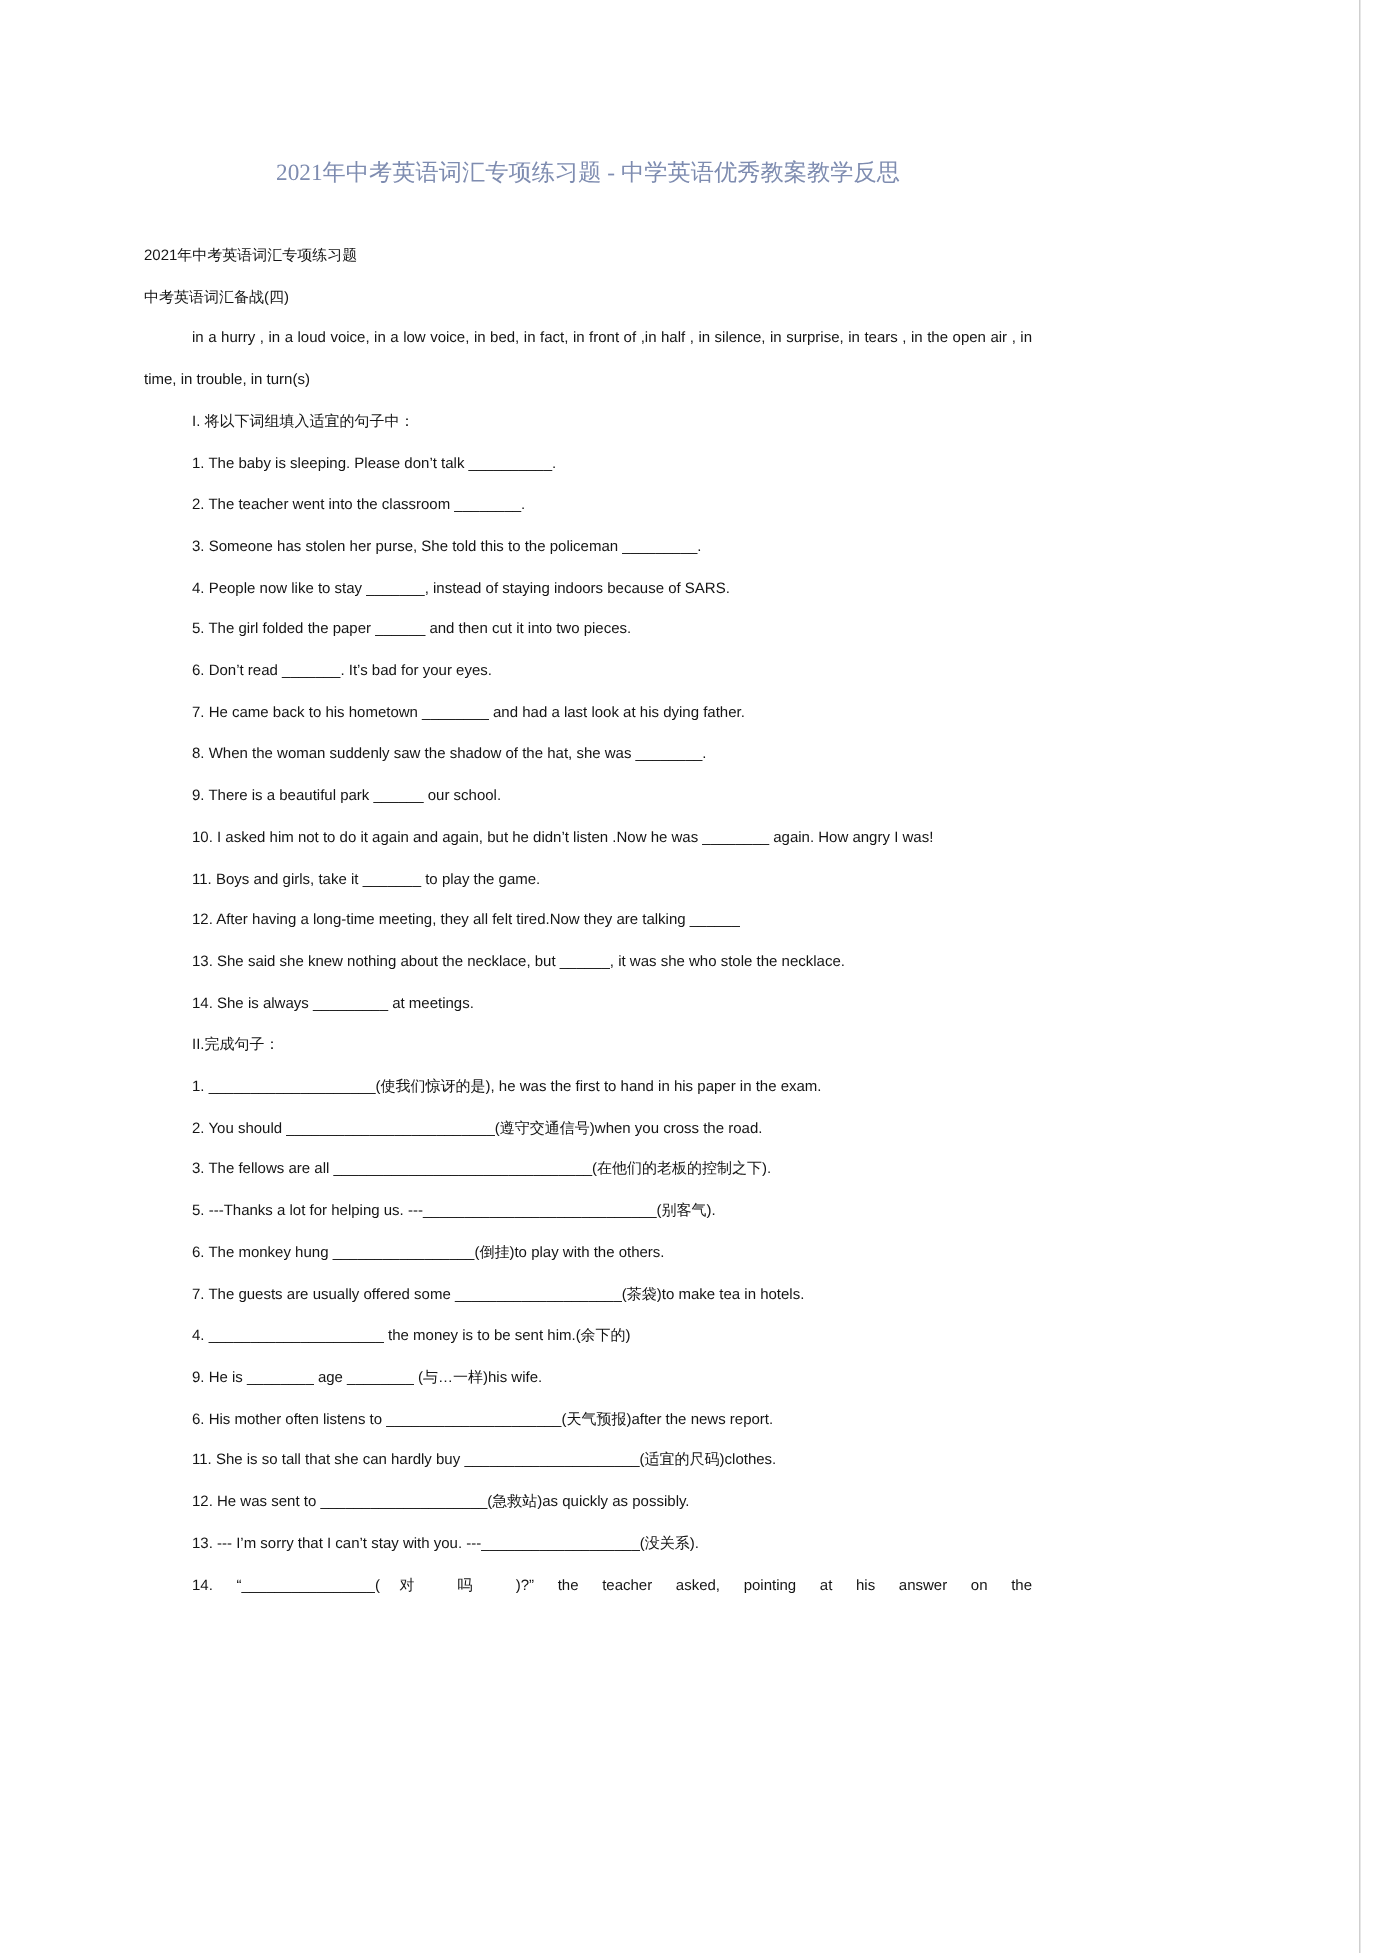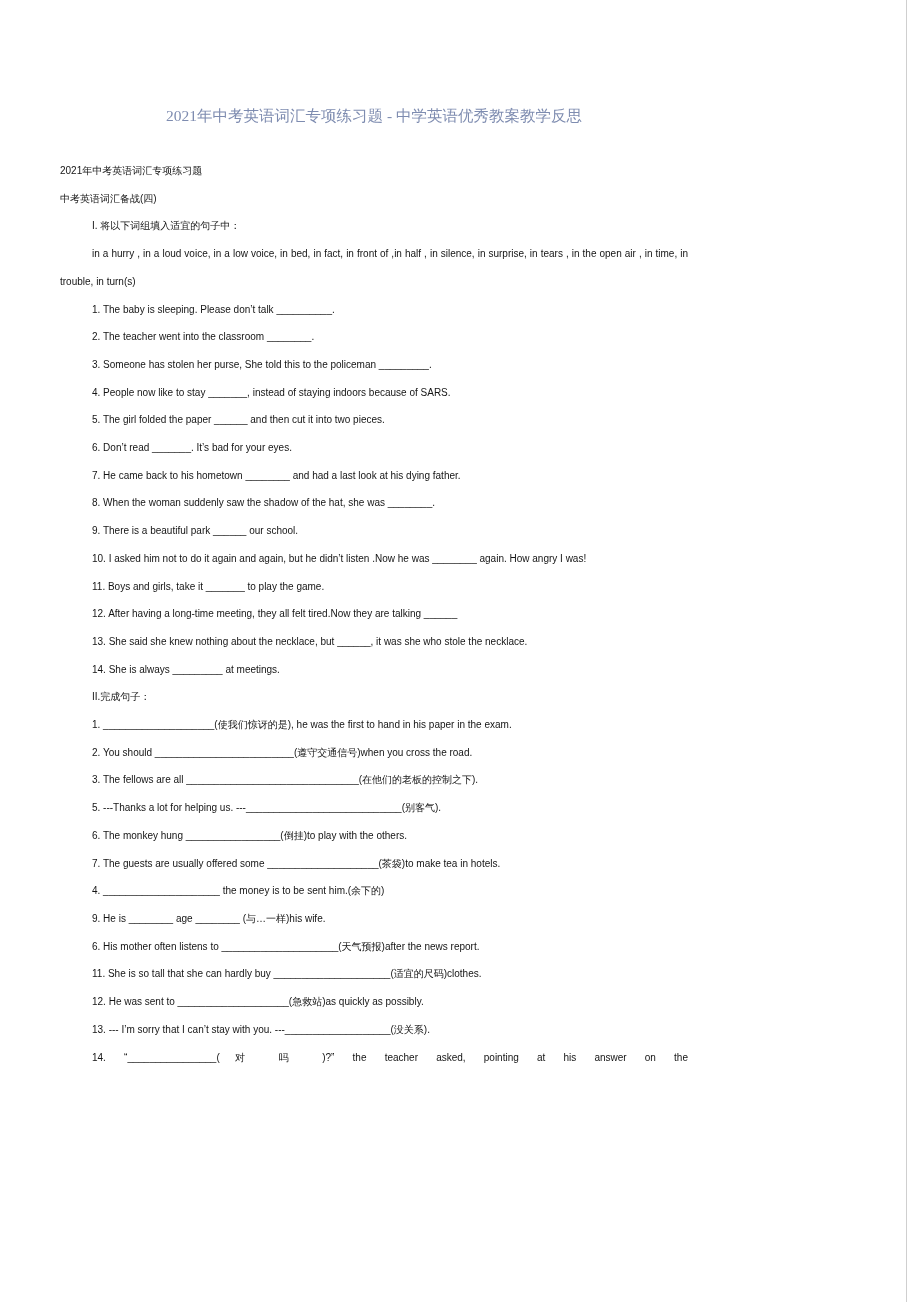--- a/index.html
+++ b/index.html
@@ -7,21 +7,21 @@
   body {
     font-family: "Liberation Sans", "DejaVu Sans", sans-serif;
     color: #141414;
     position: relative;
     min-height: 1302px;
     overflow: hidden;
   }
   .page {
     width: 828px;
     min-height: 1302px;
-    padding: 106px 140px 40px 60px;
+    padding: 106px 140px 40px 96px;
     position: relative;
     background: #ffffff;
   }
   .doc-title {
     font-family: "Liberation Serif", "DejaVu Serif", serif;
     font-size: 15.5px;
     font-weight: 400;
     color: #7e8cb0;
     text-align: center;
     line-height: 20px;
@@ -47,22 +47,22 @@
   }
 </style>
 </head>
 <body>
 
 <div class="page">
   <h1 class="doc-title">2021年中考英语词汇专项练习题 - 中学英语优秀教案教学反思</h1>
   <div class="doc-body">
     <p>2021年中考英语词汇专项练习题</p>
     <p>中考英语词汇备战(四)</p>
+    <p class="indent justify">in a hurry , in a loud voice, in a low voice, in bed, in fact, in front of ,in half , in silence, in surprise, in tears , in the open air , in time, in trouble, in turn(s)</p>
     <p class="indent">I. 将以下词组填入适宜的句子中：</p>
-    <p class="indent justify">in a hurry , in a loud voice, in a low voice, in bed, in fact, in front of ,in half , in silence, in surprise, in tears , in the open air , in time, in trouble, in turn(s)</p>
     <p class="indent">1. The baby is sleeping. Please don’t talk __________.</p>
     <p class="indent">2. The teacher went into the classroom ________.</p>
     <p class="indent">3. Someone has stolen her purse, She told this to the policeman _________.</p>
     <p class="indent">4. People now like to stay _______, instead of staying indoors because of SARS.</p>
     <p class="indent">5. The girl folded the paper ______ and then cut it into two pieces.</p>
     <p class="indent">6. Don’t read _______. It’s bad for your eyes.</p>
     <p class="indent">7. He came back to his hometown ________ and had a last look at his dying father.</p>
     <p class="indent">8. When the woman suddenly saw the shadow of the hat, she was ________.</p>
     <p class="indent">9. There is a beautiful park ______ our school.</p>
     <p class="indent justify">10. I asked him not to do it again and again, but he didn’t listen .Now he was ________ again. How angry I was!</p>

